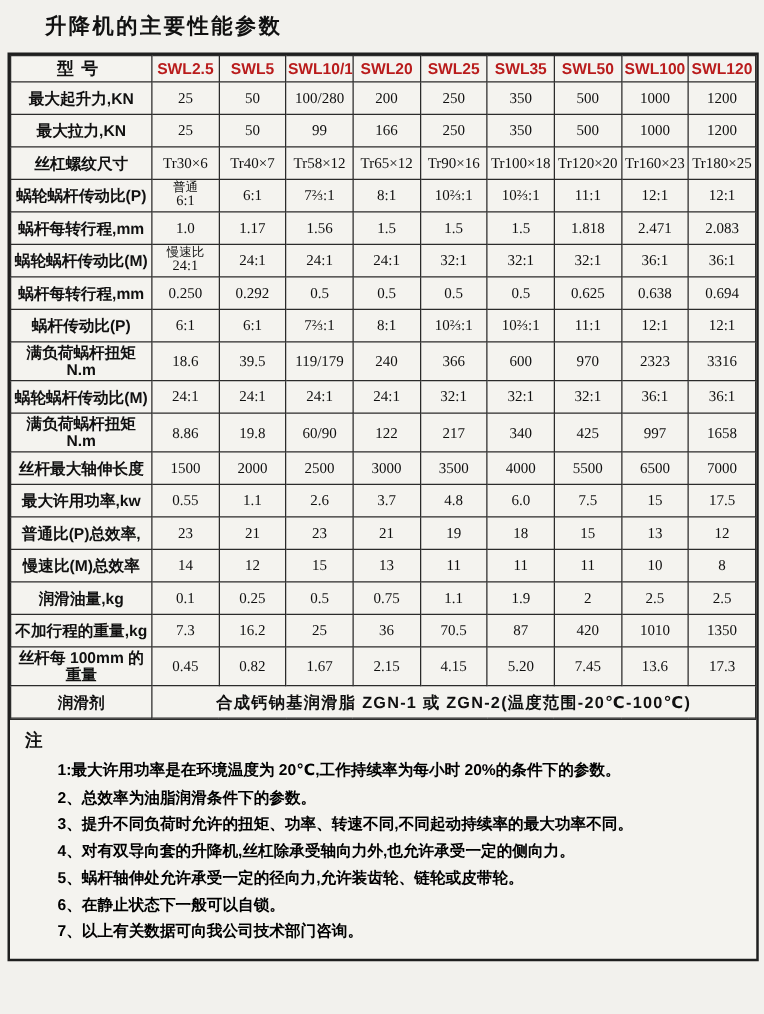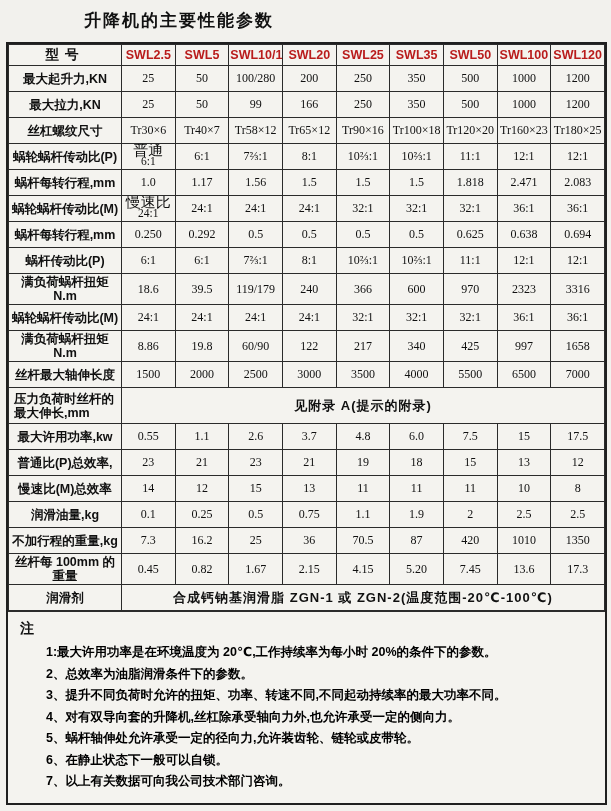--- a/index.html
+++ b/index.html
@@ -18,21 +18,20 @@
     height: 811px;
   }
   .page-title {
     position: absolute;
     left: 36px;
     top: 9px;
     font-size: 17px;
     font-weight: bold;
     letter-spacing: 2px;
     color: #111;
-    margin-left: 48px;
   }
   .sheet {
     position: absolute;
     left: 6px;
     top: 42px;
     width: 597px;
     border: 2px solid #1f1f1f;
     background: #f4f3ef;
   }
   table.spec {
@@ -76,21 +75,21 @@
     color: #101010;
   }
   td.val {
     font-family: "Liberation Serif", "DejaVu Serif", serif;
     font-size: 12px;
     color: #101010;
     white-space: nowrap;
   }
   td.val .small-top {
     display: block;
-    font-size: 15px;
+    font-size: 10px;
     line-height: 9px;
   }
   td.val .main-val {
     display: block;
     font-size: 11.5px;
     line-height: 12px;
   }
   td.span-val {
     font-size: 13px;
     font-weight: bold;
@@ -291,24 +290,20 @@
             <td class="val">1500</td>
             <td class="val">2000</td>
             <td class="val">2500</td>
             <td class="val">3000</td>
             <td class="val">3500</td>
             <td class="val">4000</td>
             <td class="val">5500</td>
             <td class="val">6500</td>
             <td class="val">7000</td>
           </tr>
-          <tr class="tall">
-            <th class="row-label left">压力负荷时丝杆的最大伸长,mm</th>
-            <td colspan="9" class="span-val">见附录 A(提示的附录)</td>
-          </tr>
           <tr class="r">
             <th class="row-label">最大许用功率,kw</th>
             <td class="val">0.55</td>
             <td class="val">1.1</td>
             <td class="val">2.6</td>
             <td class="val">3.7</td>
             <td class="val">4.8</td>
             <td class="val">6.0</td>
             <td class="val">7.5</td>
             <td class="val">15</td>

